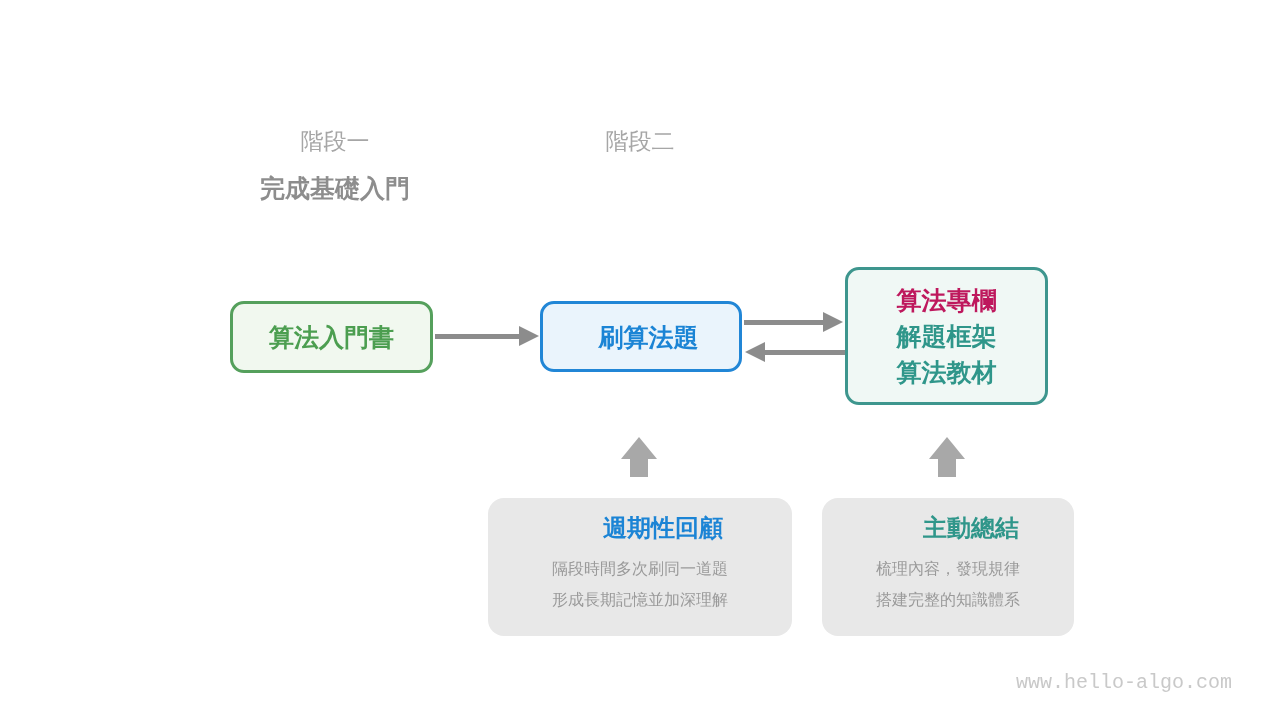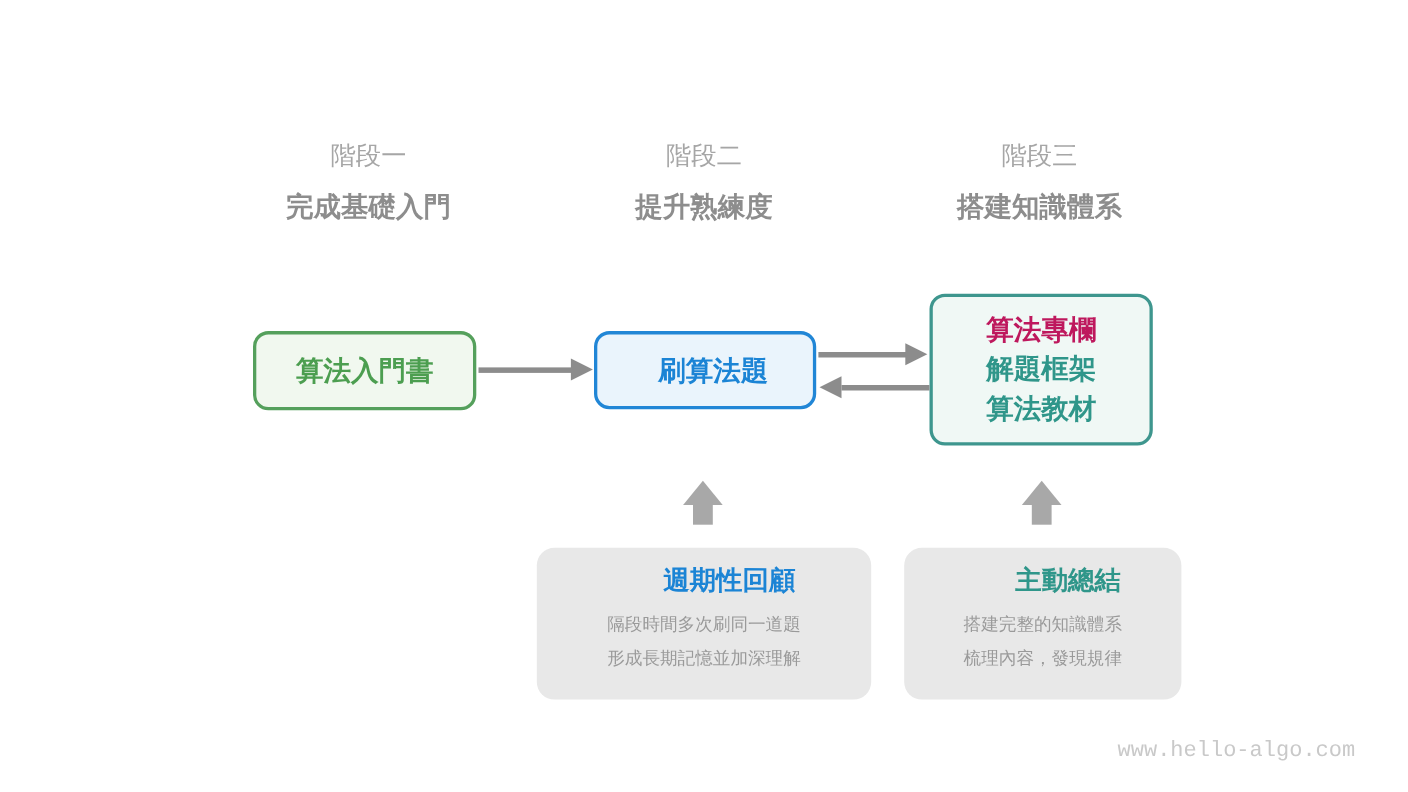--- a/index.html
+++ b/index.html
@@ -77,25 +77,20 @@
 <body>
 
 <div class="canvas">
 
   <div class="stage" style="left:185px">
     <div class="stage-title">階段一</div>
     <div class="stage-subtitle">完成基礎入門</div>
   </div>
   <div class="stage" style="left:490px">
     <div class="stage-title">階段二</div>
-    <div class="stage-subtitle">提升熟練度</div>
-  </div>
-  <div class="stage" style="left:795px">
-    <div class="stage-title">階段三</div>
-    <div class="stage-subtitle">搭建知識體系</div>
   </div>
 
   <div class="node" style="left: 230px; top: 301px; width: 203px; height: 72px; border-color: rgb(85, 160, 92); background: rgb(241, 248, 239);">
     <span class="node-line" style="color: rgb(76, 158, 80);">算法入門書</span>
   </div>
   <div class="node" style="left: 540px; top: 301px; width: 202px; height: 71px; border-color: rgb(33, 134, 214); background: rgb(234, 244, 252); padding-left: 15px;">
     <span class="node-line" style="color: rgb(27, 132, 213);">刷算法題</span>
   </div>
   <div class="node" style="left: 845px; top: 267px; width: 203px; height: 138px; border-color: rgb(62, 150, 142); background: rgb(240, 248, 245);">
     <span class="node-line" style="color: #be185d;">算法專欄</span>
@@ -122,20 +117,20 @@
     <div class="note-title" style="color: rgb(27, 132, 213);">週期性回顧</div>
     <div class="note-body">
       <div>隔段時間多次刷同一道題</div>
       <div>形成長期記憶並加深理解</div>
     </div>
   </div>
 
   <div class="note" style="left:822px; width:252px">
     <div class="note-title" style="color: rgb(47, 150, 138);">主動總結</div>
     <div class="note-body">
+      <div>梳理內容，發現規律</div>
       <div>搭建完整的知識體系</div>
-      <div>梳理內容，發現規律</div>
     </div>
   </div>
 
   <div class="watermark">www.hello-algo.com</div>
 
 </div>
 
 </body></html>

